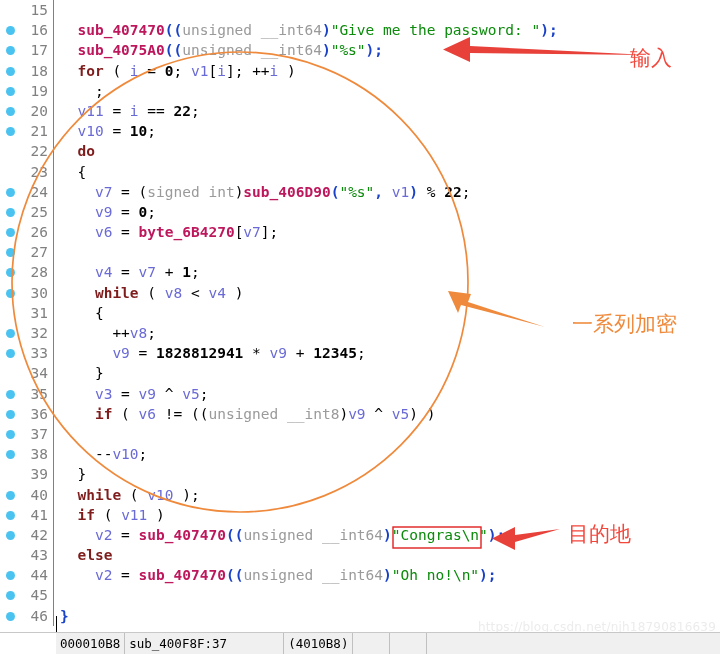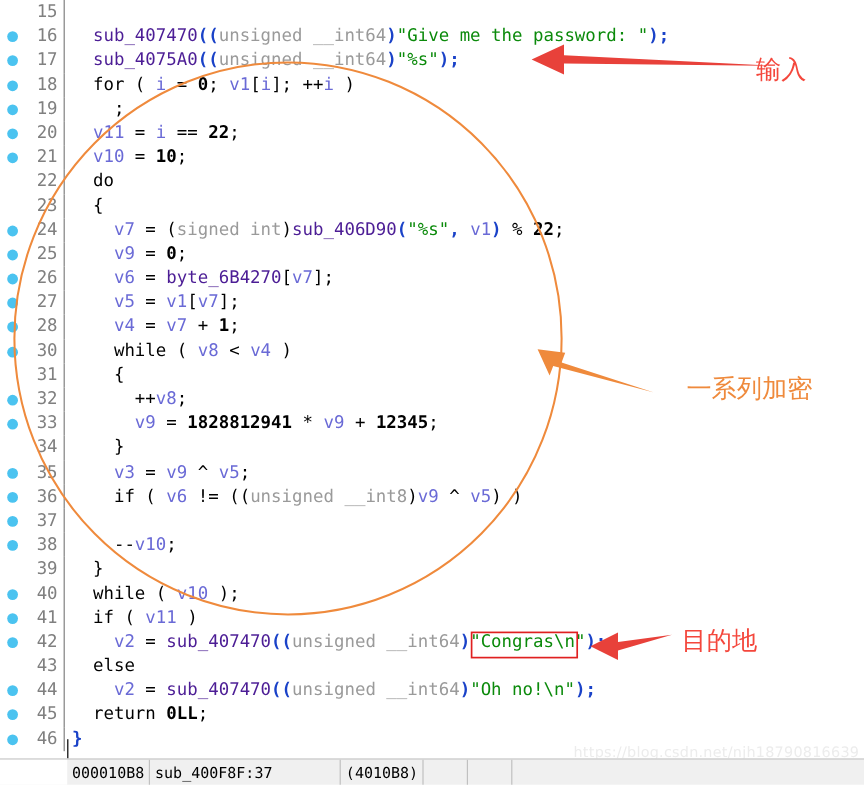--- a/index.html
+++ b/index.html
@@ -62,22 +62,22 @@
   .code-text {
     padding-left: 6px;
     font-size: 14.5px;
     font-family: "DejaVu Sans Mono", "Liberation Mono", monospace;
     color: #000000;
     letter-spacing: 0px;
   }
 
   
   .t-plain  { color: #000000; }
-  .t-kw     { color: #000000; font-weight: normal; }
-  .t-fn     { color: #4c1d95; font-weight: normal; }
+  .t-kw     { color: #7f1d1d; font-weight: bold; }
+  .t-fn     { color: #be185d; font-weight: bold; }
   .t-var    { color: #6a6ad6; }
   .t-type   { color: #9a9a9a; }
   .t-str    { color: #0b8a0b; }
   .t-num    { color: #000000; font-weight: bold; }
   .t-punc   { color: #1a42c8; font-weight: bold; }
 
   
   #caret {
     position: absolute;
     left: 56px;
@@ -152,38 +152,38 @@
       <div class="code-line"><div class="bp-cell"><div class="bp-dot"></div></div><div class="ln">17</div><div class="gutter-sep"></div><div class="code-text"><span class="t-fn">  sub_4075A0</span><span class="t-punc">((</span><span class="t-type">unsigned __int64</span><span class="t-punc">)</span><span class="t-str">"%s"</span><span class="t-punc">);</span></div></div>
       <div class="code-line"><div class="bp-cell"><div class="bp-dot"></div></div><div class="ln">18</div><div class="gutter-sep"></div><div class="code-text"><span class="t-kw">  for</span><span class="t-plain"> ( </span><span class="t-var">i</span><span class="t-plain"> = </span><span class="t-num">0</span><span class="t-plain">; </span><span class="t-var">v1</span><span class="t-plain">[</span><span class="t-var">i</span><span class="t-plain">]; ++</span><span class="t-var">i</span><span class="t-plain"> )</span></div></div>
       <div class="code-line"><div class="bp-cell"><div class="bp-dot"></div></div><div class="ln">19</div><div class="gutter-sep"></div><div class="code-text"><span class="t-plain">    ;</span></div></div>
       <div class="code-line"><div class="bp-cell"><div class="bp-dot"></div></div><div class="ln">20</div><div class="gutter-sep"></div><div class="code-text"><span class="t-var">  v11</span><span class="t-plain"> = </span><span class="t-var">i</span><span class="t-plain"> == </span><span class="t-num">22</span><span class="t-plain">;</span></div></div>
       <div class="code-line"><div class="bp-cell"><div class="bp-dot"></div></div><div class="ln">21</div><div class="gutter-sep"></div><div class="code-text"><span class="t-var">  v10</span><span class="t-plain"> = </span><span class="t-num">10</span><span class="t-plain">;</span></div></div>
       <div class="code-line"><div class="bp-cell"></div><div class="ln">22</div><div class="gutter-sep"></div><div class="code-text"><span class="t-kw">  do</span></div></div>
       <div class="code-line"><div class="bp-cell"></div><div class="ln">23</div><div class="gutter-sep"></div><div class="code-text"><span class="t-plain">  {</span></div></div>
       <div class="code-line"><div class="bp-cell"><div class="bp-dot"></div></div><div class="ln">24</div><div class="gutter-sep"></div><div class="code-text"><span class="t-var">    v7</span><span class="t-plain"> = (</span><span class="t-type">signed int</span><span class="t-plain">)</span><span class="t-fn">sub_406D90</span><span class="t-punc">(</span><span class="t-str">"%s"</span><span class="t-punc">, </span><span class="t-var">v1</span><span class="t-punc">)</span><span class="t-plain"> % </span><span class="t-num">22</span><span class="t-plain">;</span></div></div>
       <div class="code-line"><div class="bp-cell"><div class="bp-dot"></div></div><div class="ln">25</div><div class="gutter-sep"></div><div class="code-text"><span class="t-var">    v9</span><span class="t-plain"> = </span><span class="t-num">0</span><span class="t-plain">;</span></div></div>
       <div class="code-line"><div class="bp-cell"><div class="bp-dot"></div></div><div class="ln">26</div><div class="gutter-sep"></div><div class="code-text"><span class="t-var">    v6</span><span class="t-plain"> = </span><span class="t-fn">byte_6B4270</span><span class="t-plain">[</span><span class="t-var">v7</span><span class="t-plain">];</span></div></div>
-      <div class="code-line"><div class="bp-cell"><div class="bp-dot"></div></div><div class="ln">27</div><div class="gutter-sep"></div><div class="code-text"><span class="t-var">    v5</span><span class="t-plain"> = </span><span class="t-var">v1</span><span class="t-plain">[</span><span class="t-var">v7</span><span class="t-plain">];</span></div></div>
+      <div class="code-line"><div class="bp-cell"><div class="bp-dot"></div></div><div class="ln">27</div><div class="gutter-sep"></div></div>
       <div class="code-line"><div class="bp-cell"><div class="bp-dot"></div></div><div class="ln">28</div><div class="gutter-sep"></div><div class="code-text"><span class="t-var">    v4</span><span class="t-plain"> = </span><span class="t-var">v7</span><span class="t-plain"> + </span><span class="t-num">1</span><span class="t-plain">;</span></div></div>
       <div class="code-line"><div class="bp-cell"><div class="bp-dot"></div></div><div class="ln">30</div><div class="gutter-sep"></div><div class="code-text"><span class="t-kw">    while</span><span class="t-plain"> ( </span><span class="t-var">v8</span><span class="t-plain"> &lt; </span><span class="t-var">v4</span><span class="t-plain"> )</span></div></div>
       <div class="code-line"><div class="bp-cell"></div><div class="ln">31</div><div class="gutter-sep"></div><div class="code-text"><span class="t-plain">    {</span></div></div>
       <div class="code-line"><div class="bp-cell"><div class="bp-dot"></div></div><div class="ln">32</div><div class="gutter-sep"></div><div class="code-text"><span class="t-plain">      ++</span><span class="t-var">v8</span><span class="t-plain">;</span></div></div>
       <div class="code-line"><div class="bp-cell"><div class="bp-dot"></div></div><div class="ln">33</div><div class="gutter-sep"></div><div class="code-text"><span class="t-var">      v9</span><span class="t-plain"> = </span><span class="t-num">1828812941</span><span class="t-plain"> * </span><span class="t-var">v9</span><span class="t-plain"> + </span><span class="t-num">12345</span><span class="t-plain">;</span></div></div>
       <div class="code-line"><div class="bp-cell"></div><div class="ln">34</div><div class="gutter-sep"></div><div class="code-text"><span class="t-plain">    }</span></div></div>
       <div class="code-line"><div class="bp-cell"><div class="bp-dot"></div></div><div class="ln">35</div><div class="gutter-sep"></div><div class="code-text"><span class="t-var">    v3</span><span class="t-plain"> = </span><span class="t-var">v9</span><span class="t-plain"> ^ </span><span class="t-var">v5</span><span class="t-plain">;</span></div></div>
       <div class="code-line"><div class="bp-cell"><div class="bp-dot"></div></div><div class="ln">36</div><div class="gutter-sep"></div><div class="code-text"><span class="t-kw">    if</span><span class="t-plain"> ( </span><span class="t-var">v6</span><span class="t-plain"> != ((</span><span class="t-type">unsigned __int8</span><span class="t-plain">)</span><span class="t-var">v9</span><span class="t-plain"> ^ </span><span class="t-var">v5</span><span class="t-plain">) )</span></div></div>
       <div class="code-line"><div class="bp-cell"><div class="bp-dot"></div></div><div class="ln">37</div><div class="gutter-sep"></div></div>
       <div class="code-line"><div class="bp-cell"><div class="bp-dot"></div></div><div class="ln">38</div><div class="gutter-sep"></div><div class="code-text"><span class="t-plain">    --</span><span class="t-var">v10</span><span class="t-plain">;</span></div></div>
       <div class="code-line"><div class="bp-cell"></div><div class="ln">39</div><div class="gutter-sep"></div><div class="code-text"><span class="t-plain">  }</span></div></div>
       <div class="code-line"><div class="bp-cell"><div class="bp-dot"></div></div><div class="ln">40</div><div class="gutter-sep"></div><div class="code-text"><span class="t-kw">  while</span><span class="t-plain"> ( </span><span class="t-var">v10</span><span class="t-plain"> );</span></div></div>
       <div class="code-line"><div class="bp-cell"><div class="bp-dot"></div></div><div class="ln">41</div><div class="gutter-sep"></div><div class="code-text"><span class="t-kw">  if</span><span class="t-plain"> ( </span><span class="t-var">v11</span><span class="t-plain"> )</span></div></div>
       <div class="code-line"><div class="bp-cell"><div class="bp-dot"></div></div><div class="ln">42</div><div class="gutter-sep"></div><div class="code-text"><span class="t-var">    v2</span><span class="t-plain"> = </span><span class="t-fn">sub_407470</span><span class="t-punc">((</span><span class="t-type">unsigned __int64</span><span class="t-punc">)</span><span class="t-str">"Congras\n"</span><span class="t-punc">);</span></div></div>
       <div class="code-line"><div class="bp-cell"></div><div class="ln">43</div><div class="gutter-sep"></div><div class="code-text"><span class="t-kw">  else</span></div></div>
       <div class="code-line"><div class="bp-cell"><div class="bp-dot"></div></div><div class="ln">44</div><div class="gutter-sep"></div><div class="code-text"><span class="t-var">    v2</span><span class="t-plain"> = </span><span class="t-fn">sub_407470</span><span class="t-punc">((</span><span class="t-type">unsigned __int64</span><span class="t-punc">)</span><span class="t-str">"Oh no!\n"</span><span class="t-punc">);</span></div></div>
-      <div class="code-line"><div class="bp-cell"><div class="bp-dot"></div></div><div class="ln">45</div><div class="gutter-sep"></div><div class="code-text"><span class="t-kw">  return</span><span class="t-plain"> </span><span class="t-num">0LL</span><span class="t-plain">;</span></div></div>
+      <div class="code-line"><div class="bp-cell"><div class="bp-dot"></div></div><div class="ln">45</div><div class="gutter-sep"></div></div>
       <div class="code-line"><div class="bp-cell"><div class="bp-dot"></div></div><div class="ln">46</div><div class="gutter-sep"></div><div class="code-text"><span class="t-punc">}</span></div></div>
     </div>
 </div>
 <div id="caret"></div>
 
 <svg id="overlay" viewBox="0 0 720 654" xmlns="http://www.w3.org/2000/svg">
 
   <ellipse cx="240" cy="282" rx="228" ry="230" fill="none" stroke="#ef8a3c" stroke-width="1.7"></ellipse>
 
   <g>

